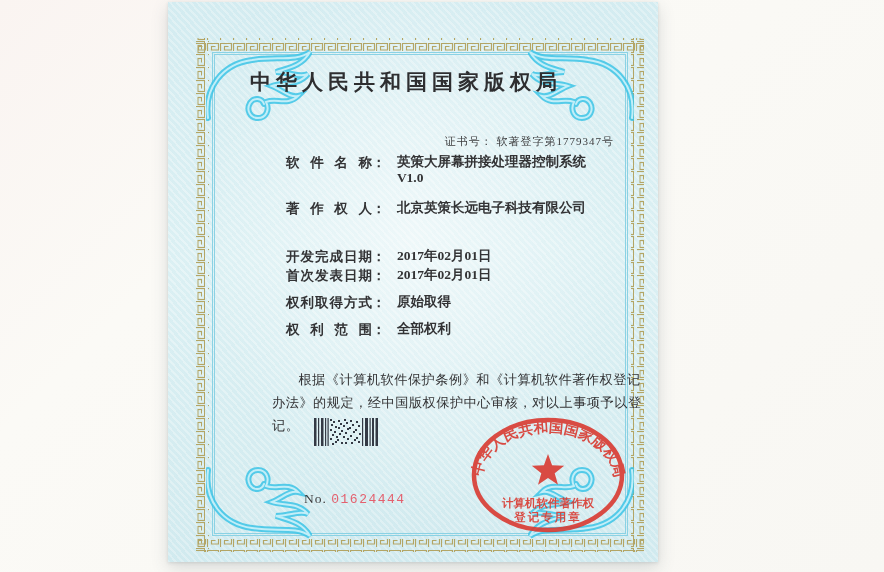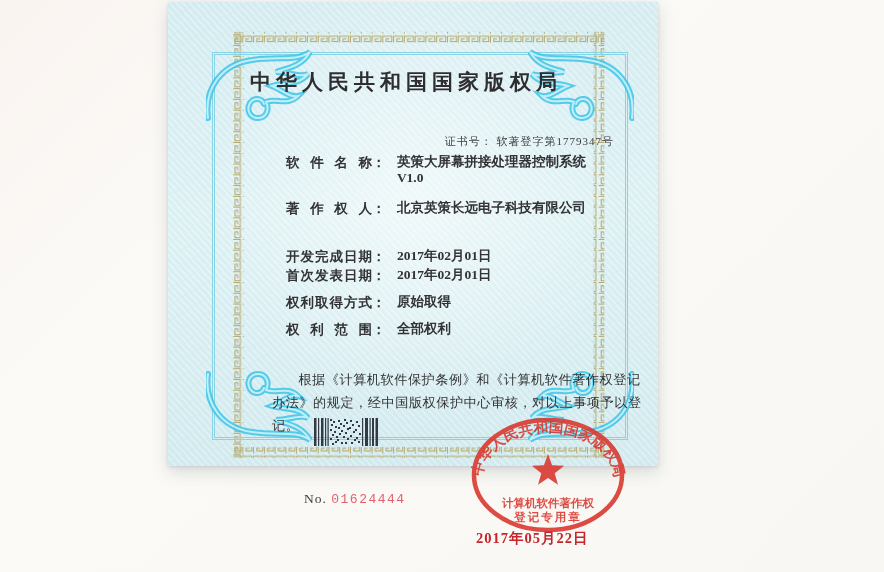--- a/index.html
+++ b/index.html
@@ -3,21 +3,21 @@
 <meta charset="utf-8">
 <style>
   * { margin:0; padding:0; box-sizing:border-box; }
   html,body { width:884px; height:572px; overflow:hidden; }
   body {
     background: linear-gradient(135deg, #faf4f1 0%, #fbfaf6 30%, #f8f7f3 100%);
     font-family: "Liberation Serif", "DejaVu Serif", serif;
     position:relative;
   }
   .paper {
-    position:absolute; left:168px; top:2px; width:490px; height:464px;
+    position:absolute; left:168px; top:2px; width:490px; height:560px;
     background:
       radial-gradient(ellipse at 50% 42%, rgba(255,255,255,.55) 0%, rgba(255,255,255,0) 60%),
       repeating-linear-gradient(48deg, rgba(255,255,255,.18) 0 2px, rgba(160,215,228,.10) 2px 5px),
       linear-gradient(178deg, #d9eef2 0%, #e2f3f5 45%, #d6ecf0 100%);
     box-shadow: 0 6px 16px rgba(60,80,90,.18), 0 1px 3px rgba(60,80,90,.15);
   }
   .frame-svg { position:absolute; inset:0; width:100%; height:100%; }
   .inner-frame {
     position:absolute; top:50px; left:44px; right:30px; bottom:26px;
     border:3px double #8ad2e4; pointer-events:none;
@@ -193,15 +193,14 @@
     </defs>
     <ellipse cx="80" cy="61" rx="74" ry="55" fill="none" stroke="#d93a31" stroke-width="4.5"></ellipse>
     <text fill="#d93a31" font-size="14.5" font-weight="bold" font-family="Liberation Serif, serif">
       <textPath href="#sealArc" startOffset="1" textLength="176" lengthAdjust="spacingAndGlyphs">中华人民共和国国家版权局</textPath>
     </text>
     <polygon fill="#d93a31" points="80,40 84.1,51.3 96.2,51.7 86.7,59.2 90,70.8 80,64 70,70.8 73.3,59.2 63.8,51.7 75.9,51.3"></polygon>
     <text x="80" y="93" text-anchor="middle" fill="#d93a31" font-size="11.5" font-weight="bold" font-family="Liberation Serif, serif">计算机软件著作权</text>
     <text x="80" y="107" text-anchor="middle" fill="#d93a31" font-size="11.5" font-weight="bold" letter-spacing="2" font-family="Liberation Serif, serif">登记专用章</text>
   </svg>
 
-  <div class="issue-date" style="color:#c3272b;">2017年05月22日</div>
 
 </div>
 
 </body></html>

